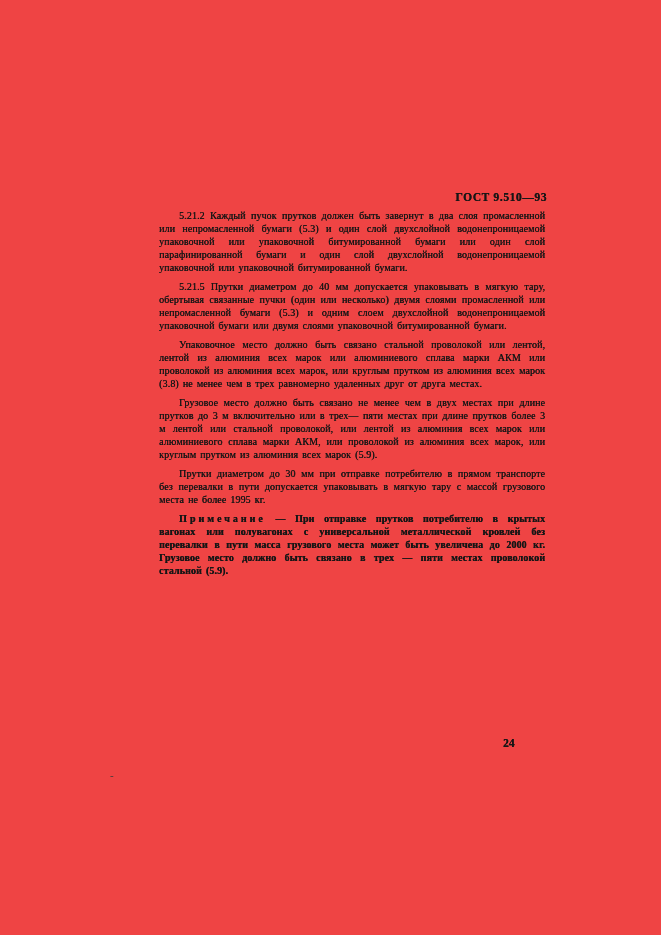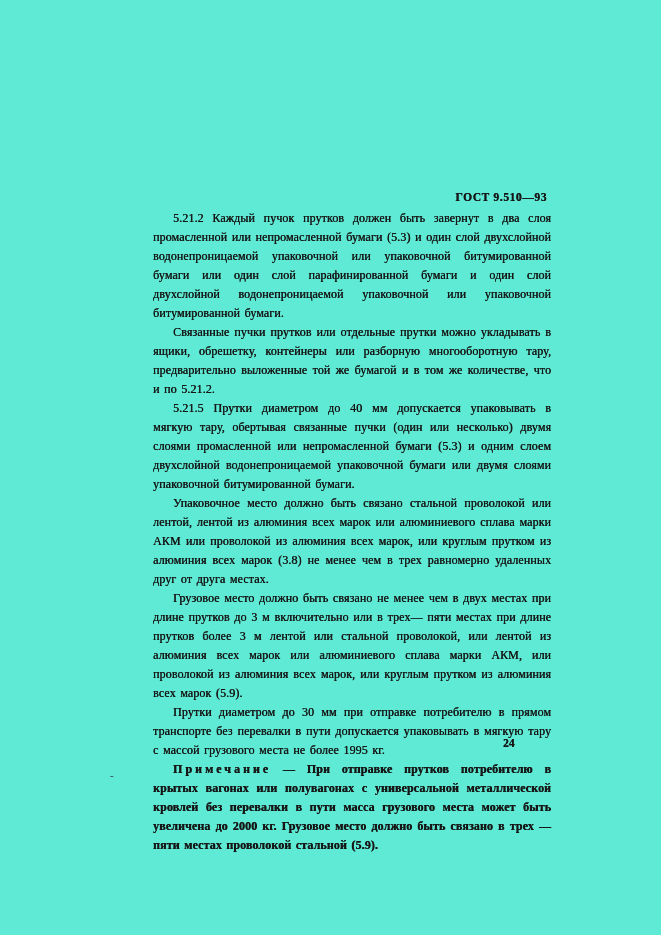--- a/index.html
+++ b/index.html
@@ -4,46 +4,46 @@
 <style>
   html, body {
     margin: 0;
     padding: 0;
     background: #ffffff;
   }
   .page {
     position: relative;
     width: 661px;
     height: 935px;
-    background: #5eead4;
+    background: #ef4444;
     overflow: hidden;
     font-family: "Liberation Serif", "DejaVu Serif", serif;
     color: #161616;
   }
   .content {
     position: absolute;
     left: 153px;
     top: 191px;
     width: 398px;
   }
   .doc-header {
     text-align: right;
     padding-right: 4px;
     font-size: 11.5px;
     font-weight: bold;
     letter-spacing: 0.6px;
     margin: 0 0 6px 0;
     text-shadow: 0.3px 0 0 currentColor;
   }
   .body-text p {
-    margin: 0;
+    margin: 6px;
     text-indent: 20px;
     text-align: justify;
-    font-size: 12px;
-    line-height: 19px;
+    font-size: 10px;
+    line-height: 13px;
     word-spacing: 1.4px;
     letter-spacing: 0.1px;
     text-shadow: 0.35px 0 0 currentColor;
   }
   .note {
     margin: 5px 0 0 0;
     text-indent: 26px;
     text-align: justify;
     font-size: 9.8px;
     line-height: 11.4px;
@@ -72,21 +72,20 @@
 </style>
 </head>
 <body>
 
 <div class="page">
   <div class="content">
     <div class="doc-header">ГОСТ 9.510—93</div>
 
     <div class="body-text">
       <p>5.21.2 Каждый пучок прутков должен быть завернут в два слоя промасленной или непромасленной бумаги (5.3) и один слой двухслойной водонепроницаемой упаковочной или упаковочной битумированной бумаги или один слой парафинированной бумаги и один слой двухслойной водонепроницаемой упаковочной или упаковочной битумированной бумаги.</p>
-      <p>Связанные пучки прутков или отдельные прутки можно укладывать в ящики, обрешетку, контейнеры или разборную многооборотную тару, предварительно выложенные той же бумагой и в том же количестве, что и по 5.21.2.</p>
       <p>5.21.5 Прутки диаметром до 40 мм допускается упаковывать в мягкую тару, обертывая связанные пучки (один или несколько) двумя слоями промасленной или непромасленной бумаги (5.3) и одним слоем двухслойной водонепроницаемой упаковочной бумаги или двумя слоями упаковочной битумированной бумаги.</p>
       <p>Упаковочное место должно быть связано стальной проволокой или лентой, лентой из алюминия всех марок или алюминиевого сплава марки АКМ или проволокой из алюминия всех марок, или круглым прутком из алюминия всех марок (3.8) не менее чем в трех равномерно удаленных друг от друга местах.</p>
       <p>Грузовое место должно быть связано не менее чем в двух местах при длине прутков до 3 м включительно или в трех— пяти местах при длине прутков более 3 м лентой или стальной проволокой, или лентой из алюминия всех марок или алюминиевого сплава марки АКМ, или проволокой из алюминия всех марок, или круглым прутком из алюминия всех марок (5.9).</p>
       <p>Прутки диаметром до 30 мм при отправке потребителю в прямом транспорте без перевалки в пути допускается упаковывать в мягкую тару с массой грузового места не более 1995 кг.</p>
 
       <p class="note"><span class="note-label">Примечание</span> <span>— При отправке прутков потребителю в крытых вагонах или полувагонах с универсальной металлической кровлей без перевалки в пути масса грузового места может быть увеличена до 2000 кг. Грузовое место должно быть связано в трех — пяти местах проволокой стальной (5.9).</span></p>
     </div>
   </div>
 
   <div class="page-number">24</div>

